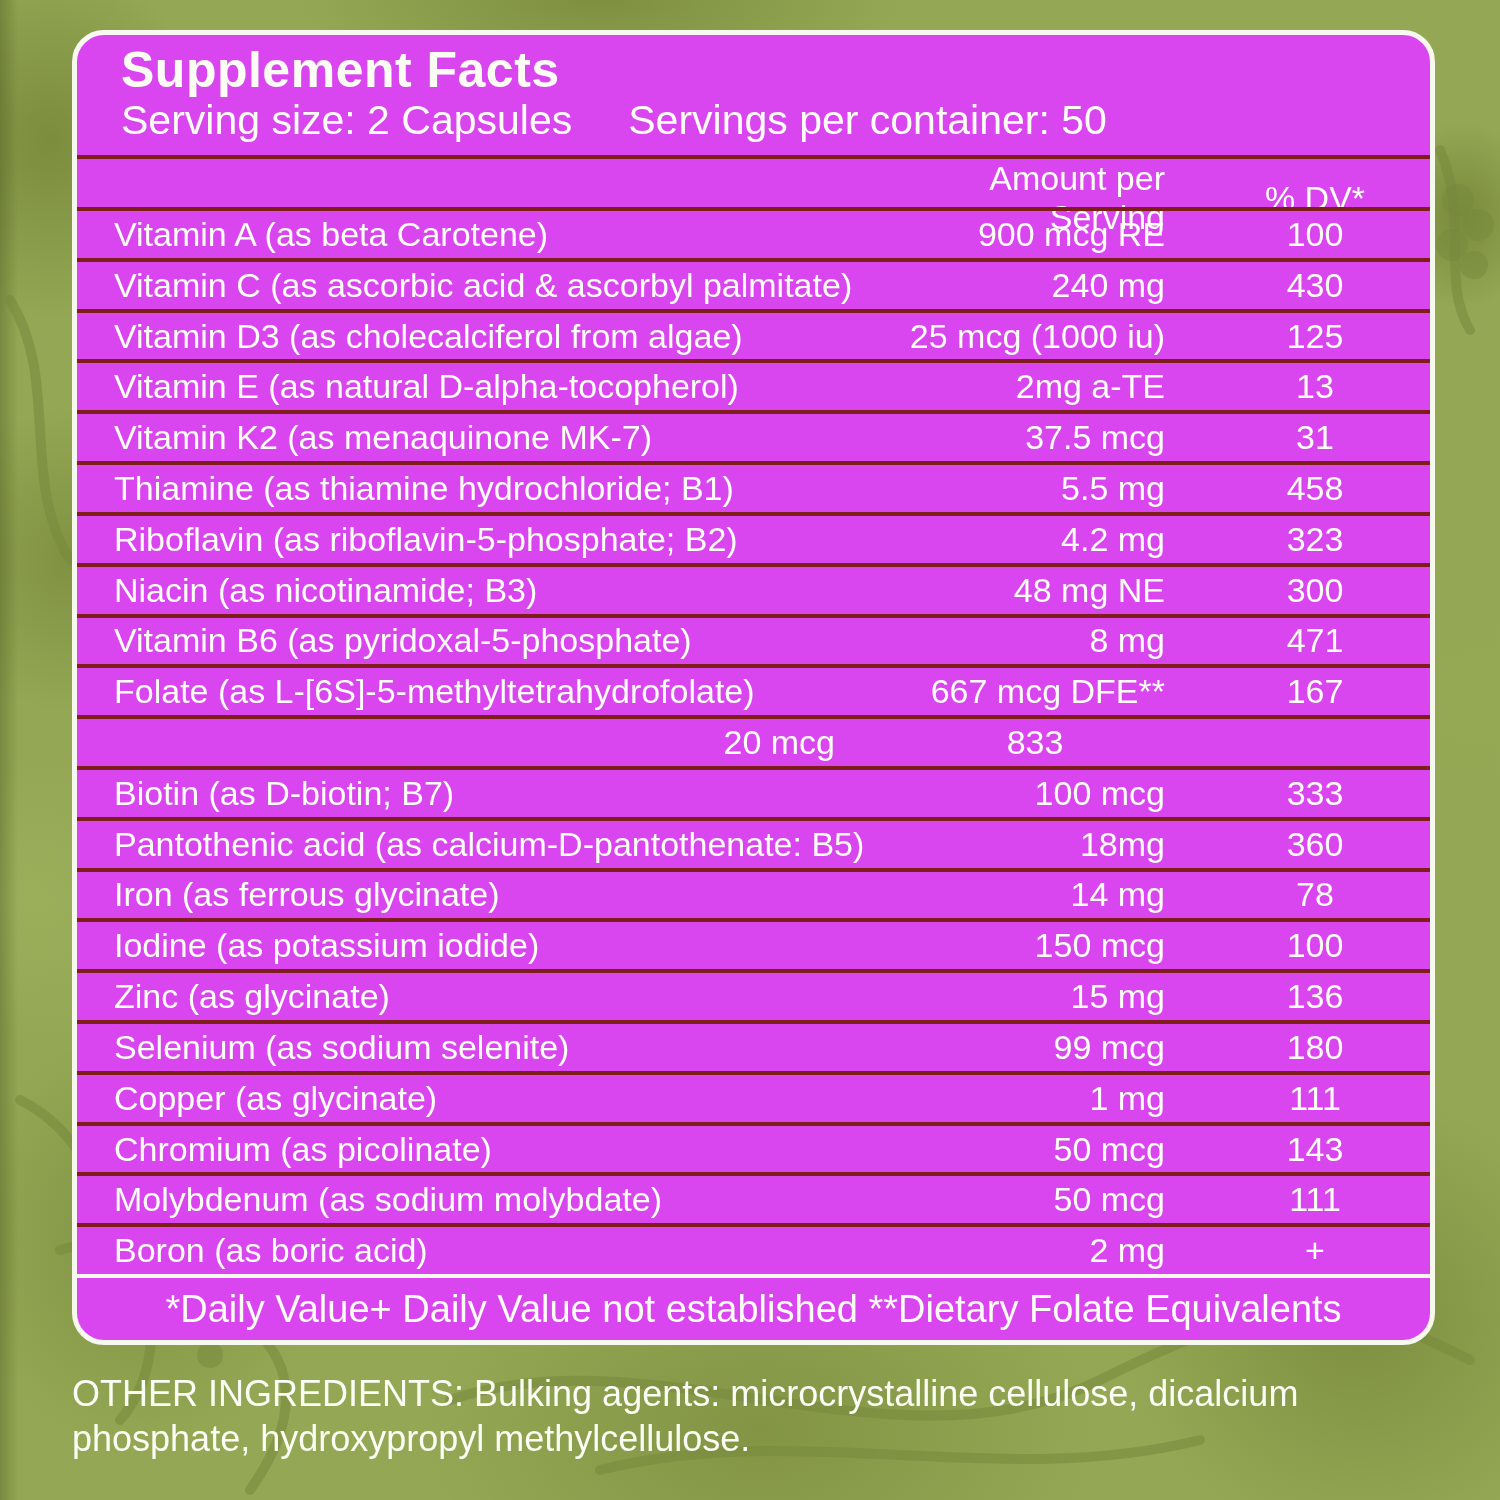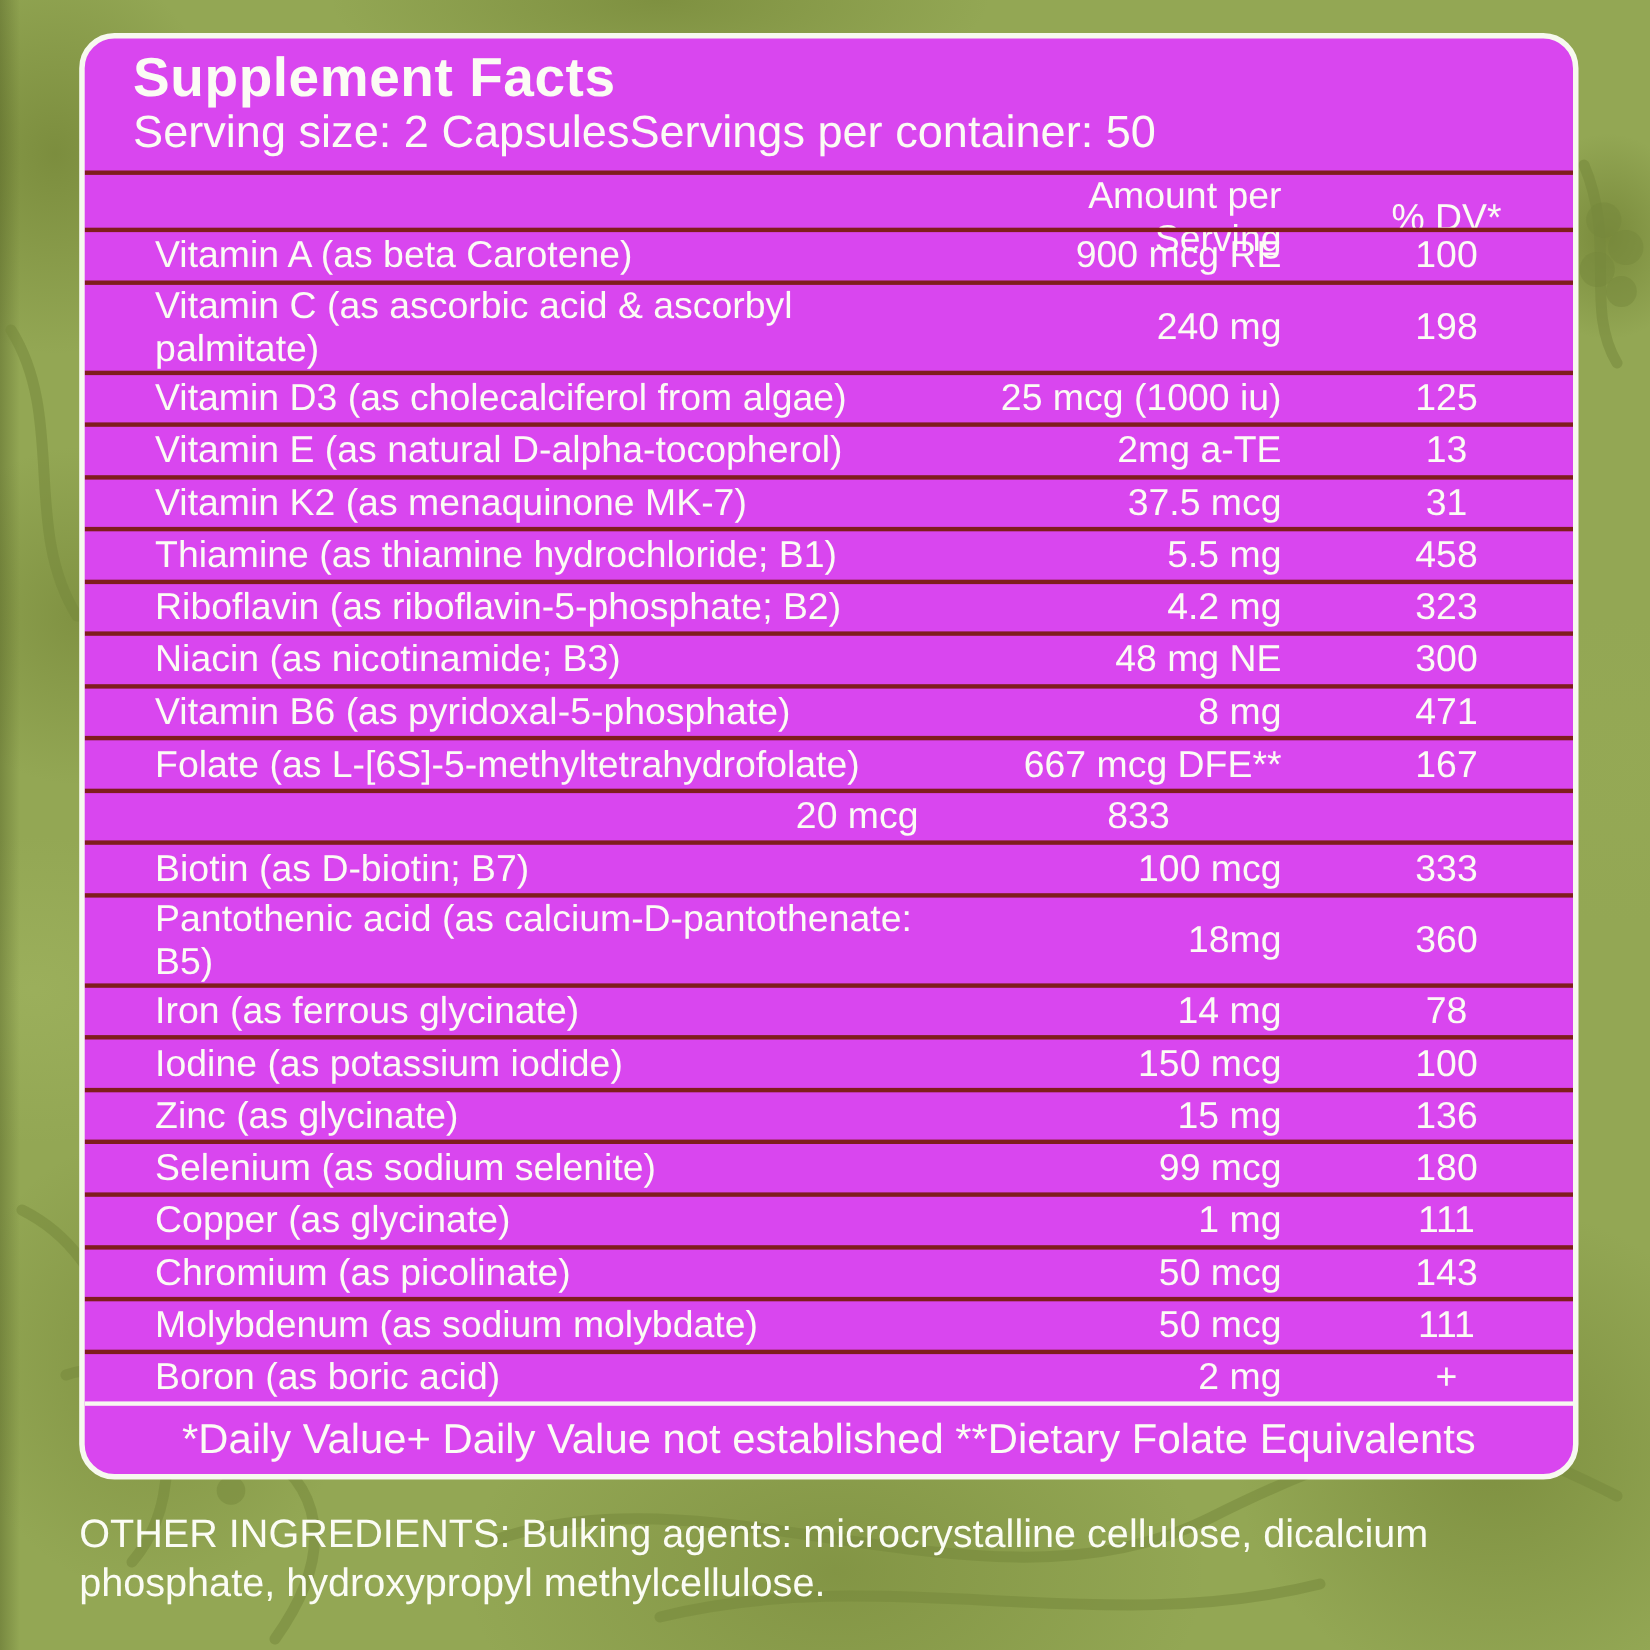--- a/index.html
+++ b/index.html
@@ -29,37 +29,37 @@
     width: 1363px; height: 1315px; box-sizing: border-box;
     background: #d946ef;
     border: 5px solid #f7f9ef;
     border-radius: 32px;
     overflow: hidden;
     display: flex; flex-direction: column;
     color: #fbfcf4;
   }
   .panel-header { height: 120px; flex: 0 0 auto; padding: 8px 0 0 44px; box-sizing: border-box; }
   .title { font-size: 50px; font-weight: bold; line-height: 1.08; letter-spacing: 0.5px; }
-  .serving-line { display: flex; font-size: 41px; line-height: 1.1; margin-top: 1px; }
+  .serving-line { display: flex; gap: 56px; font-size: 41px; line-height: 1.1; margin-top: 1px; }
 
   .grid-row {
     display: grid;
     grid-template-columns: 1fr 330px 230px;
     align-items: center;
     box-sizing: border-box;
     border-top: 4px solid #7f1d1d;
     font-size: 34px;
   }
   .col-header { height: 52px; flex: 0 0 auto; }
   .col-amount-h { text-align: right; padding-right: 35px; }
   .col-dv-h { text-align: center; }
 
   .rows { flex: 1 1 auto; display: flex; flex-direction: column; }
   .row { flex: 1 1 0; }
-  .cell-name { padding-left: 37px; margin-left: 27px; }
+  .cell-name { padding-left: 37px; }
   .cell-amount { text-align: right; padding-right: 35px; }
   .cell-dv { text-align: center; }
 
   .footnote-row {
     height: 62px; flex: 0 0 auto;
     border-top: 4px solid #f7f9ef;
     display: flex; align-items: center; justify-content: center;
     font-size: 38px;
   }
 
@@ -113,21 +113,21 @@
 
   <div class="rows">
       <div class="grid-row row">
         <div class="cell-name">Vitamin A (as beta Carotene)</div>
         <div class="cell-amount">900 mcg RE</div>
         <div class="cell-dv">100</div>
       </div>
       <div class="grid-row row">
         <div class="cell-name">Vitamin C (as ascorbic acid &amp; ascorbyl palmitate)</div>
         <div class="cell-amount">240 mg</div>
-        <div class="cell-dv">198</div>
+        <div class="cell-dv">430</div>
       </div>
       <div class="grid-row row">
         <div class="cell-name">Vitamin D3 (as cholecalciferol from algae)</div>
         <div class="cell-amount">25 mcg (1000 iu)</div>
         <div class="cell-dv">125</div>
       </div>
       <div class="grid-row row">
         <div class="cell-name">Vitamin E (as natural D-alpha-tocopherol)</div>
         <div class="cell-amount">2mg a-TE</div>
         <div class="cell-dv">13</div>

